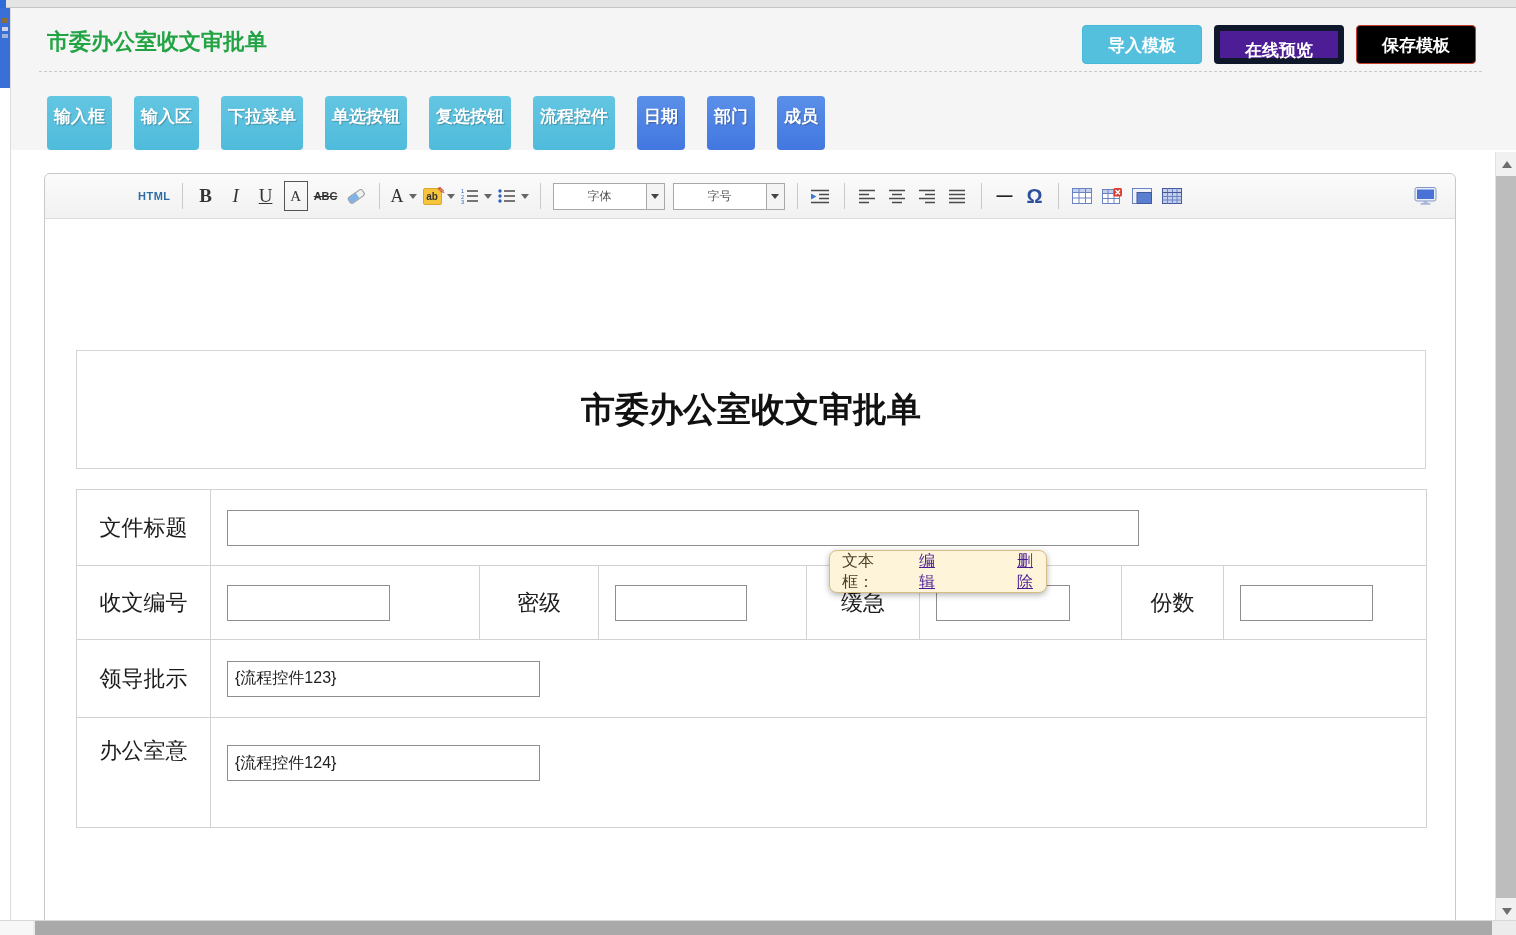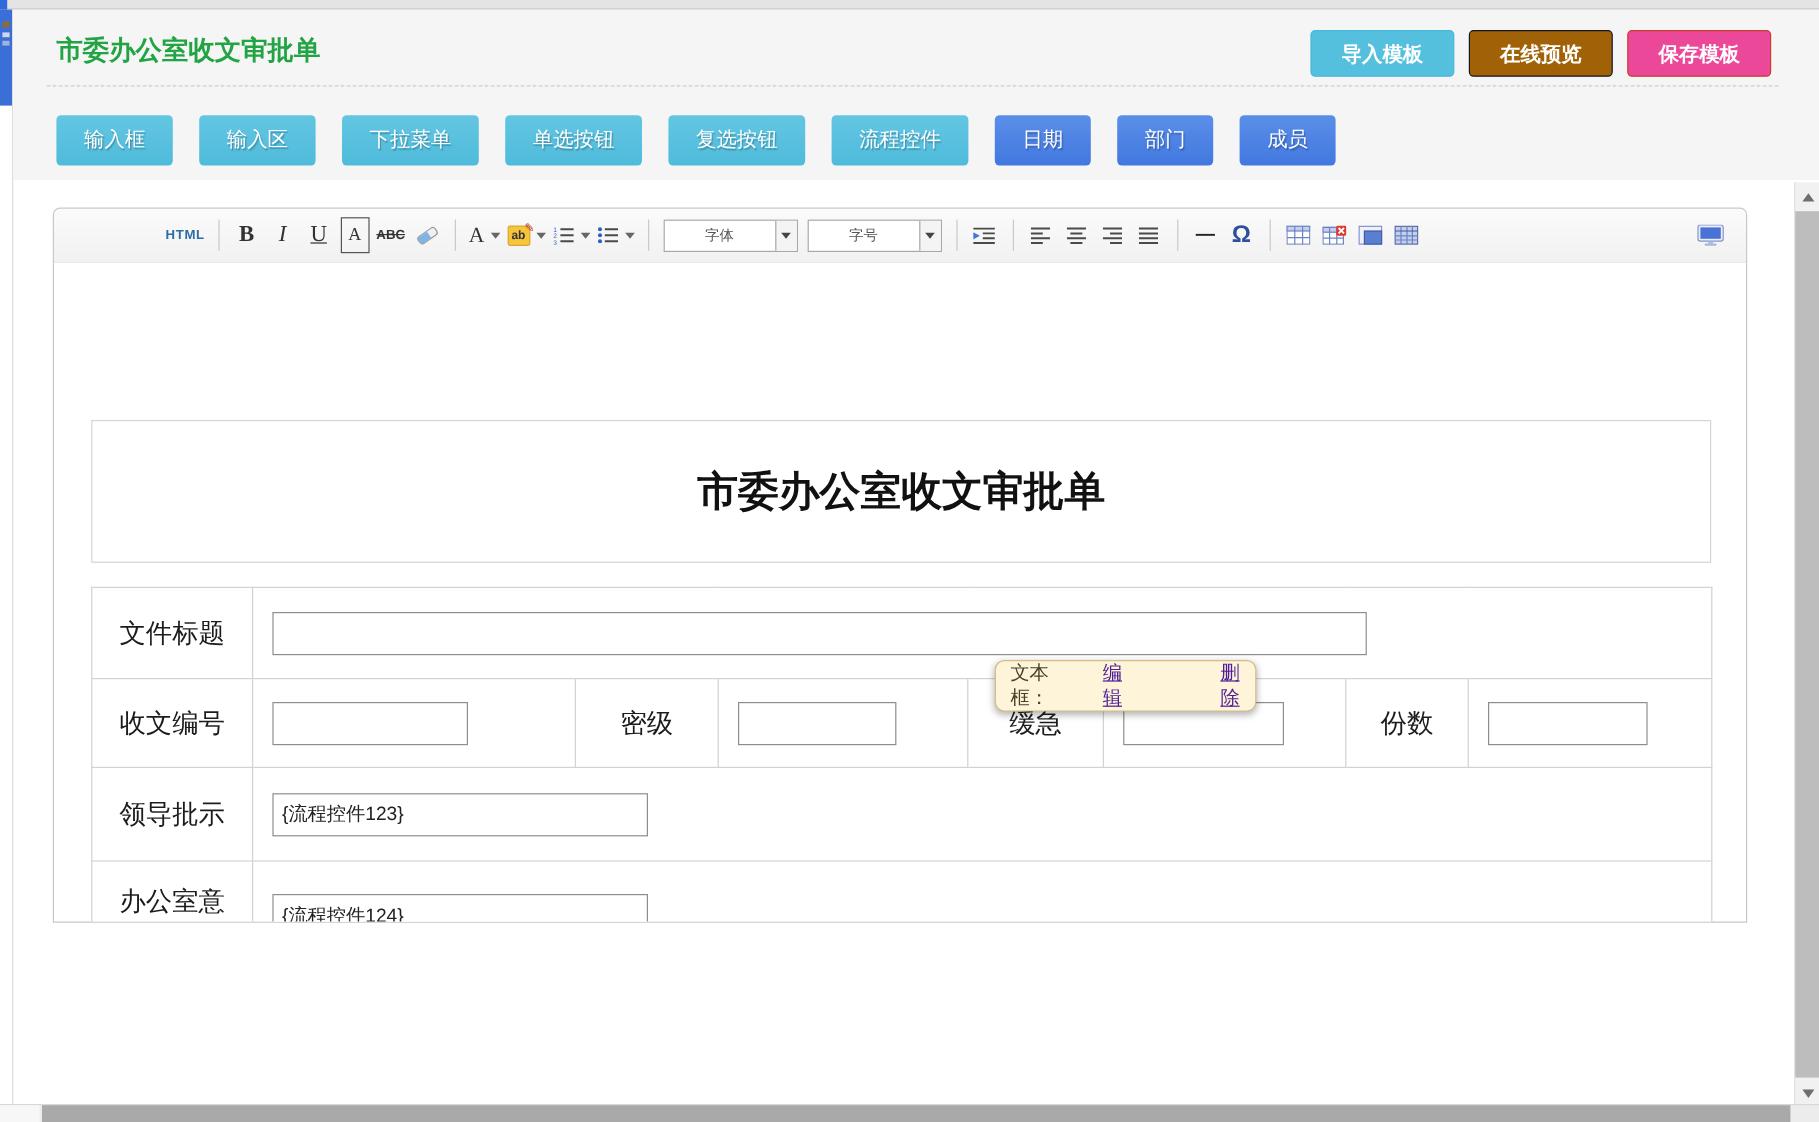--- a/index.html
+++ b/index.html
@@ -16,32 +16,32 @@
   .strip-mark3 { position:absolute; left:2px; top:26px; width:6px; height:4px; background:#9fb4d8; }
   .left-border { position:absolute; left:10px; top:8px; width:1px; height:912px; background:#dcdcdc; }
 
   
   .header { position:absolute; left:11px; top:8px; width:1505px; height:142px; background:#f5f5f5; }
   .header-title { position:absolute; left:36px; top:19px; font-size:22px; font-weight:bold; color:#23a444; }
   .header-actions { position:absolute; top:17px; right:40px; display:flex; gap:12px; }
   .btn-action { height:39px; line-height:39px; padding:0 25px; border-radius:4px; color:#fff;
                 font-size:17px; font-weight:bold; cursor:pointer; text-align:center; }
   .btn-import { background:#55bfde; border:1px solid #46b8da; }
-  .btn-preview { background:#a16207; border:1px solid #0f172a; }
-  .btn-save { background:#ec4899; border:1px solid #c43d2e; }
+  .btn-preview { background:#4c1d95; border:6px solid #0f172a; }
+  .btn-save { background:#000000; border:1px solid #c43d2e; }
   .header-divider { position:absolute; left:28px; right:34px; top:63px; border-top:1px dashed #cbcbcb; }
   .widget-row { position:absolute; left:36px; top:88px; display:flex; gap:22px; }
-  .btn-widget { height:42px; line-height:42px; padding:0 23px; border-radius:4px; color:#fff;
-                font-size:17px; font-weight:normal; cursor:pointer;
+  .btn-widget { height:54px; line-height:42px; padding:0 7px; border-radius:4px; color:#fff;
+                font-size:17px; font-weight:bold; cursor:pointer;
                 text-shadow:1px 1px 1px rgba(0,0,0,0.25); }
   .widget-cyan { background:linear-gradient(#63c6e2,#4fbbdb); }
   .widget-blue { background:linear-gradient(#5a8fe8,#4277e0); }
 
   
-  .editor { position:absolute; left:44px; top:173px; width:1412px; height:596px;
+  .editor { position:absolute; left:44px; top:173px; width:1412px; height:762px;
             border:1px solid #c8c8c8; border-radius:6px 6px 0 0; background:#fff; overflow:hidden; }
   .toolbar { height:45px; background:linear-gradient(#fbfbfb,#f1f1f1); border-bottom:1px solid #dcdcdc;
              border-radius:6px 6px 0 0; display:flex; align-items:center; padding-left:90px; }
   .tb-sep { width:1px; height:26px; background:#c9c9c9; margin:0 8px; flex:none; }
   .tb-btn { height:30px; min-width:24px; display:flex; align-items:center; justify-content:center;
             margin:0 3px; color:#333; cursor:pointer; flex:none; }
   .tb-html { color:#2e6da4; font-size:11px; font-weight:bold; letter-spacing:0.5px; }
   .g-serif { font-family:"Liberation Serif","DejaVu Serif",serif; font-size:19px; }
   .g-bold { font-weight:bold; }
   .g-italic { font-style:italic; }

